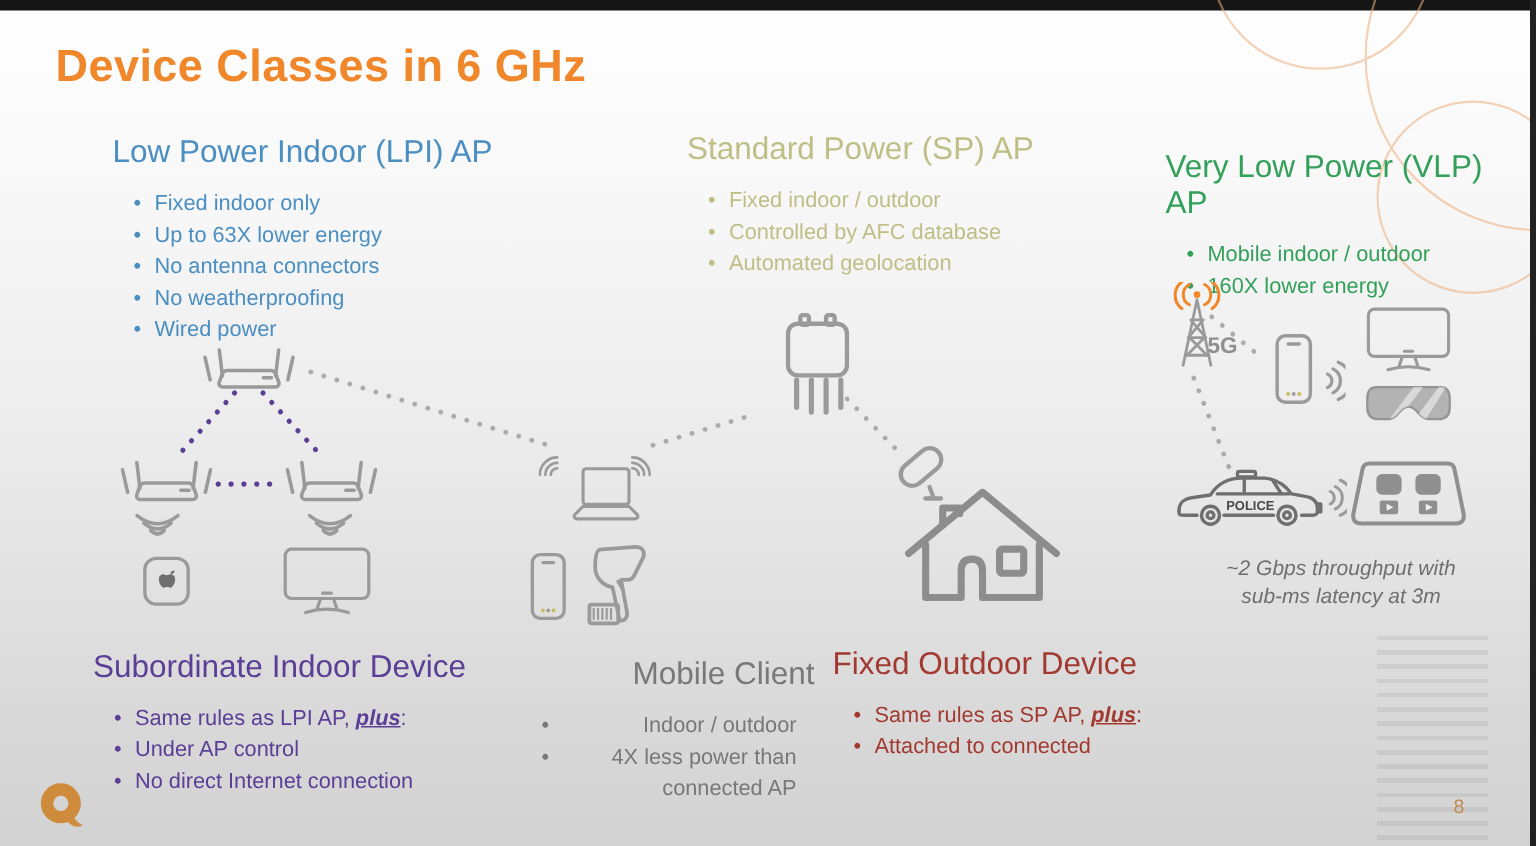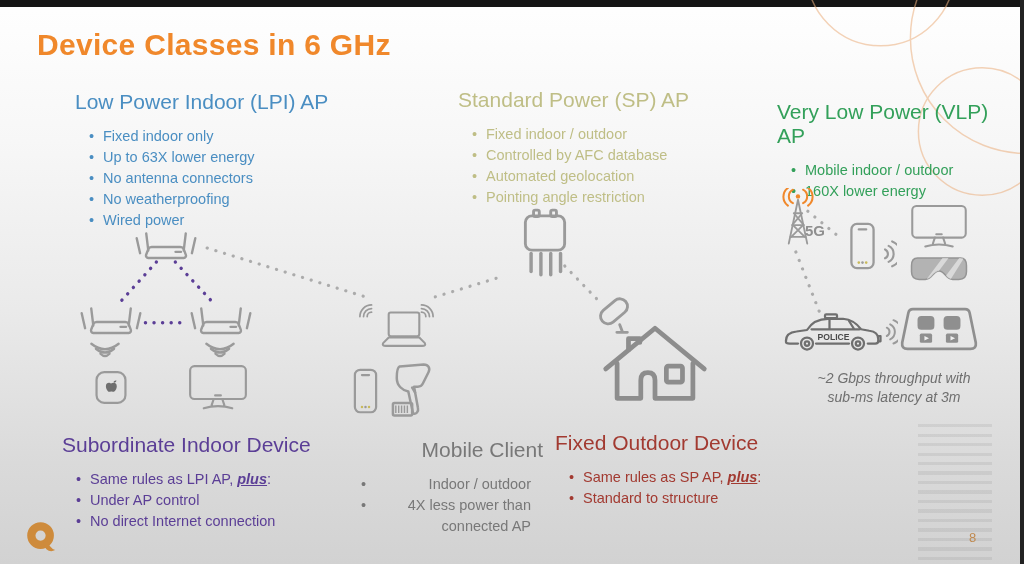--- a/index.html
+++ b/index.html
@@ -75,21 +75,20 @@
       <li>Wired power</li>
     </ul>
   </div>
 
   <div class="col sp">
     <h2>Standard Power (SP) AP</h2>
     <ul>
       <li>Fixed indoor / outdoor</li>
       <li>Controlled by AFC database</li>
       <li>Automated geolocation</li>
-      <li>Pointing angle restriction</li>
     </ul>
   </div>
 
   <div class="col vlp">
     <h2>Very Low Power (VLP) AP</h2>
     <ul>
       <li>Mobile indoor / outdoor</li>
       <li>160X lower energy</li>
     </ul>
   </div>
@@ -365,21 +364,21 @@
     <ul>
       <li>Indoor / outdoor</li>
       <li>4X less power than connected AP</li>
     </ul>
   </div>
 
   <div class="col out">
     <h2>Fixed Outdoor Device</h2>
     <ul>
       <li><span>Same rules as SP AP, </span><span class="plus-word">plus</span><span>:</span></li>
-      <li>Standard to structure</li>
+      <li>Attached to connected</li>
     </ul>
   </div>
 
   <div class="icon" style="left:26px;top:520px;width:33px;height:35px;">
     <svg viewBox="0 0 34 36">
       <circle cx="15" cy="16" r="9.5" fill="none" stroke="#CE8B3C" stroke-width="8.5"></circle>
       <path d="M22,21 Q23.5,28 30,31 Q25,33.5 21,30 Q18,27 18,23 Z" fill="#CE8B3C"></path>
       </svg>
   </div>
   <div class="stripes"></div>

